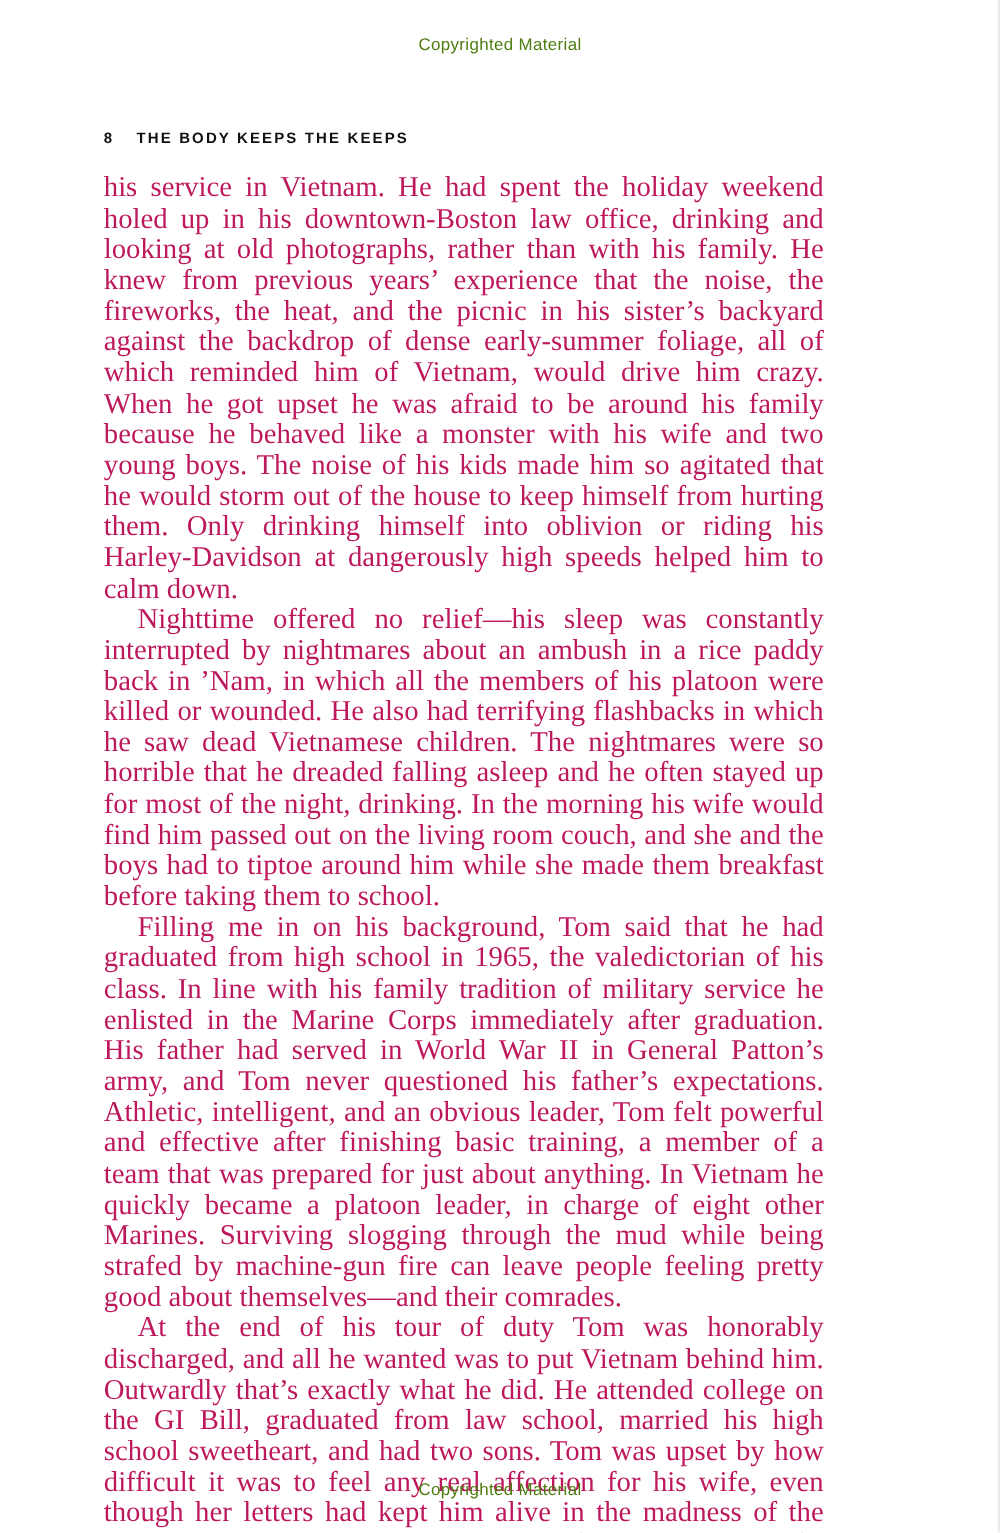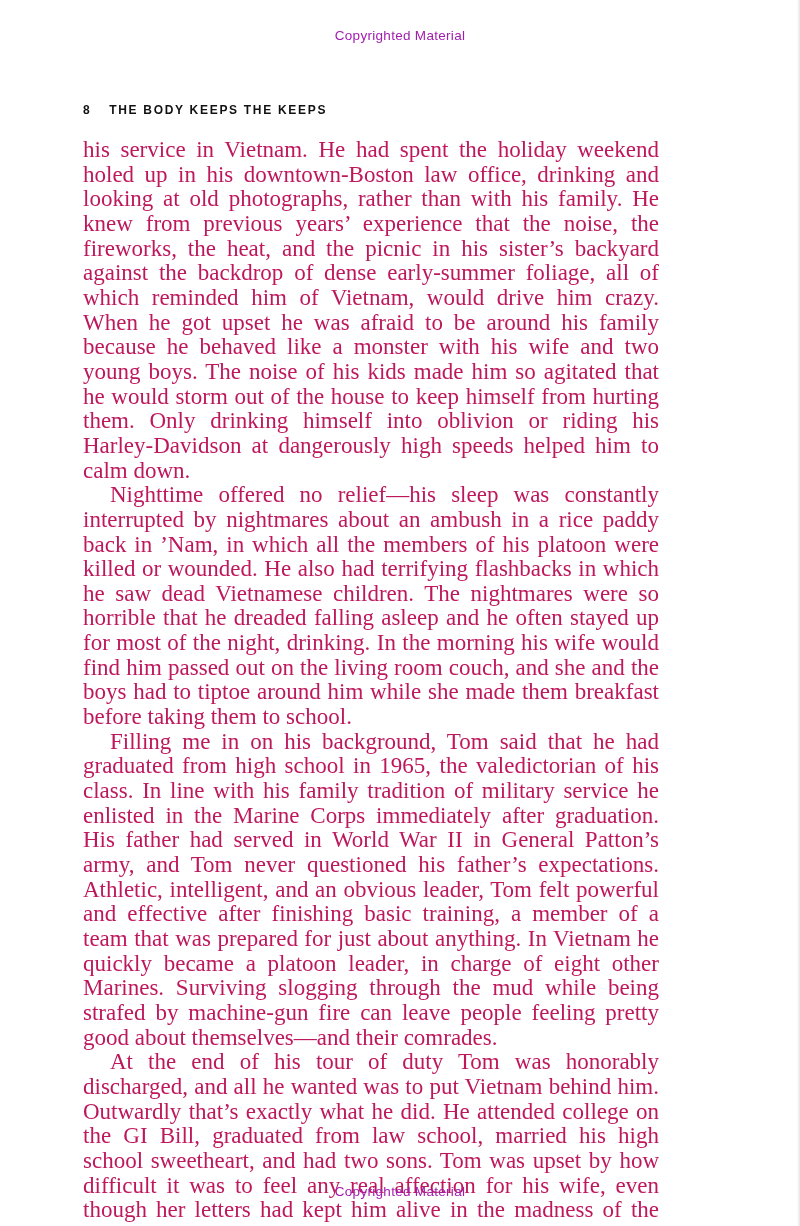--- a/index.html
+++ b/index.html
@@ -11,21 +11,21 @@
     font-family: "Liberation Serif", serif;
     overflow: hidden;
   }
   .notice {
     position: absolute;
     left: 0;
     width: 100%;
     text-align: center;
     font-family: "Liberation Sans", sans-serif;
     font-size: 13.5px;
-    color: #a21caf;
+    color: #4d7c0f;
     letter-spacing: 0.3px;
   }
   .notice-top { top: 28px; }
   .notice-bottom { top: 1184px; }
   .running-header {
     position: absolute;
     top: 103px;
     left: 83px;
     display: flex;
     align-items: baseline;

